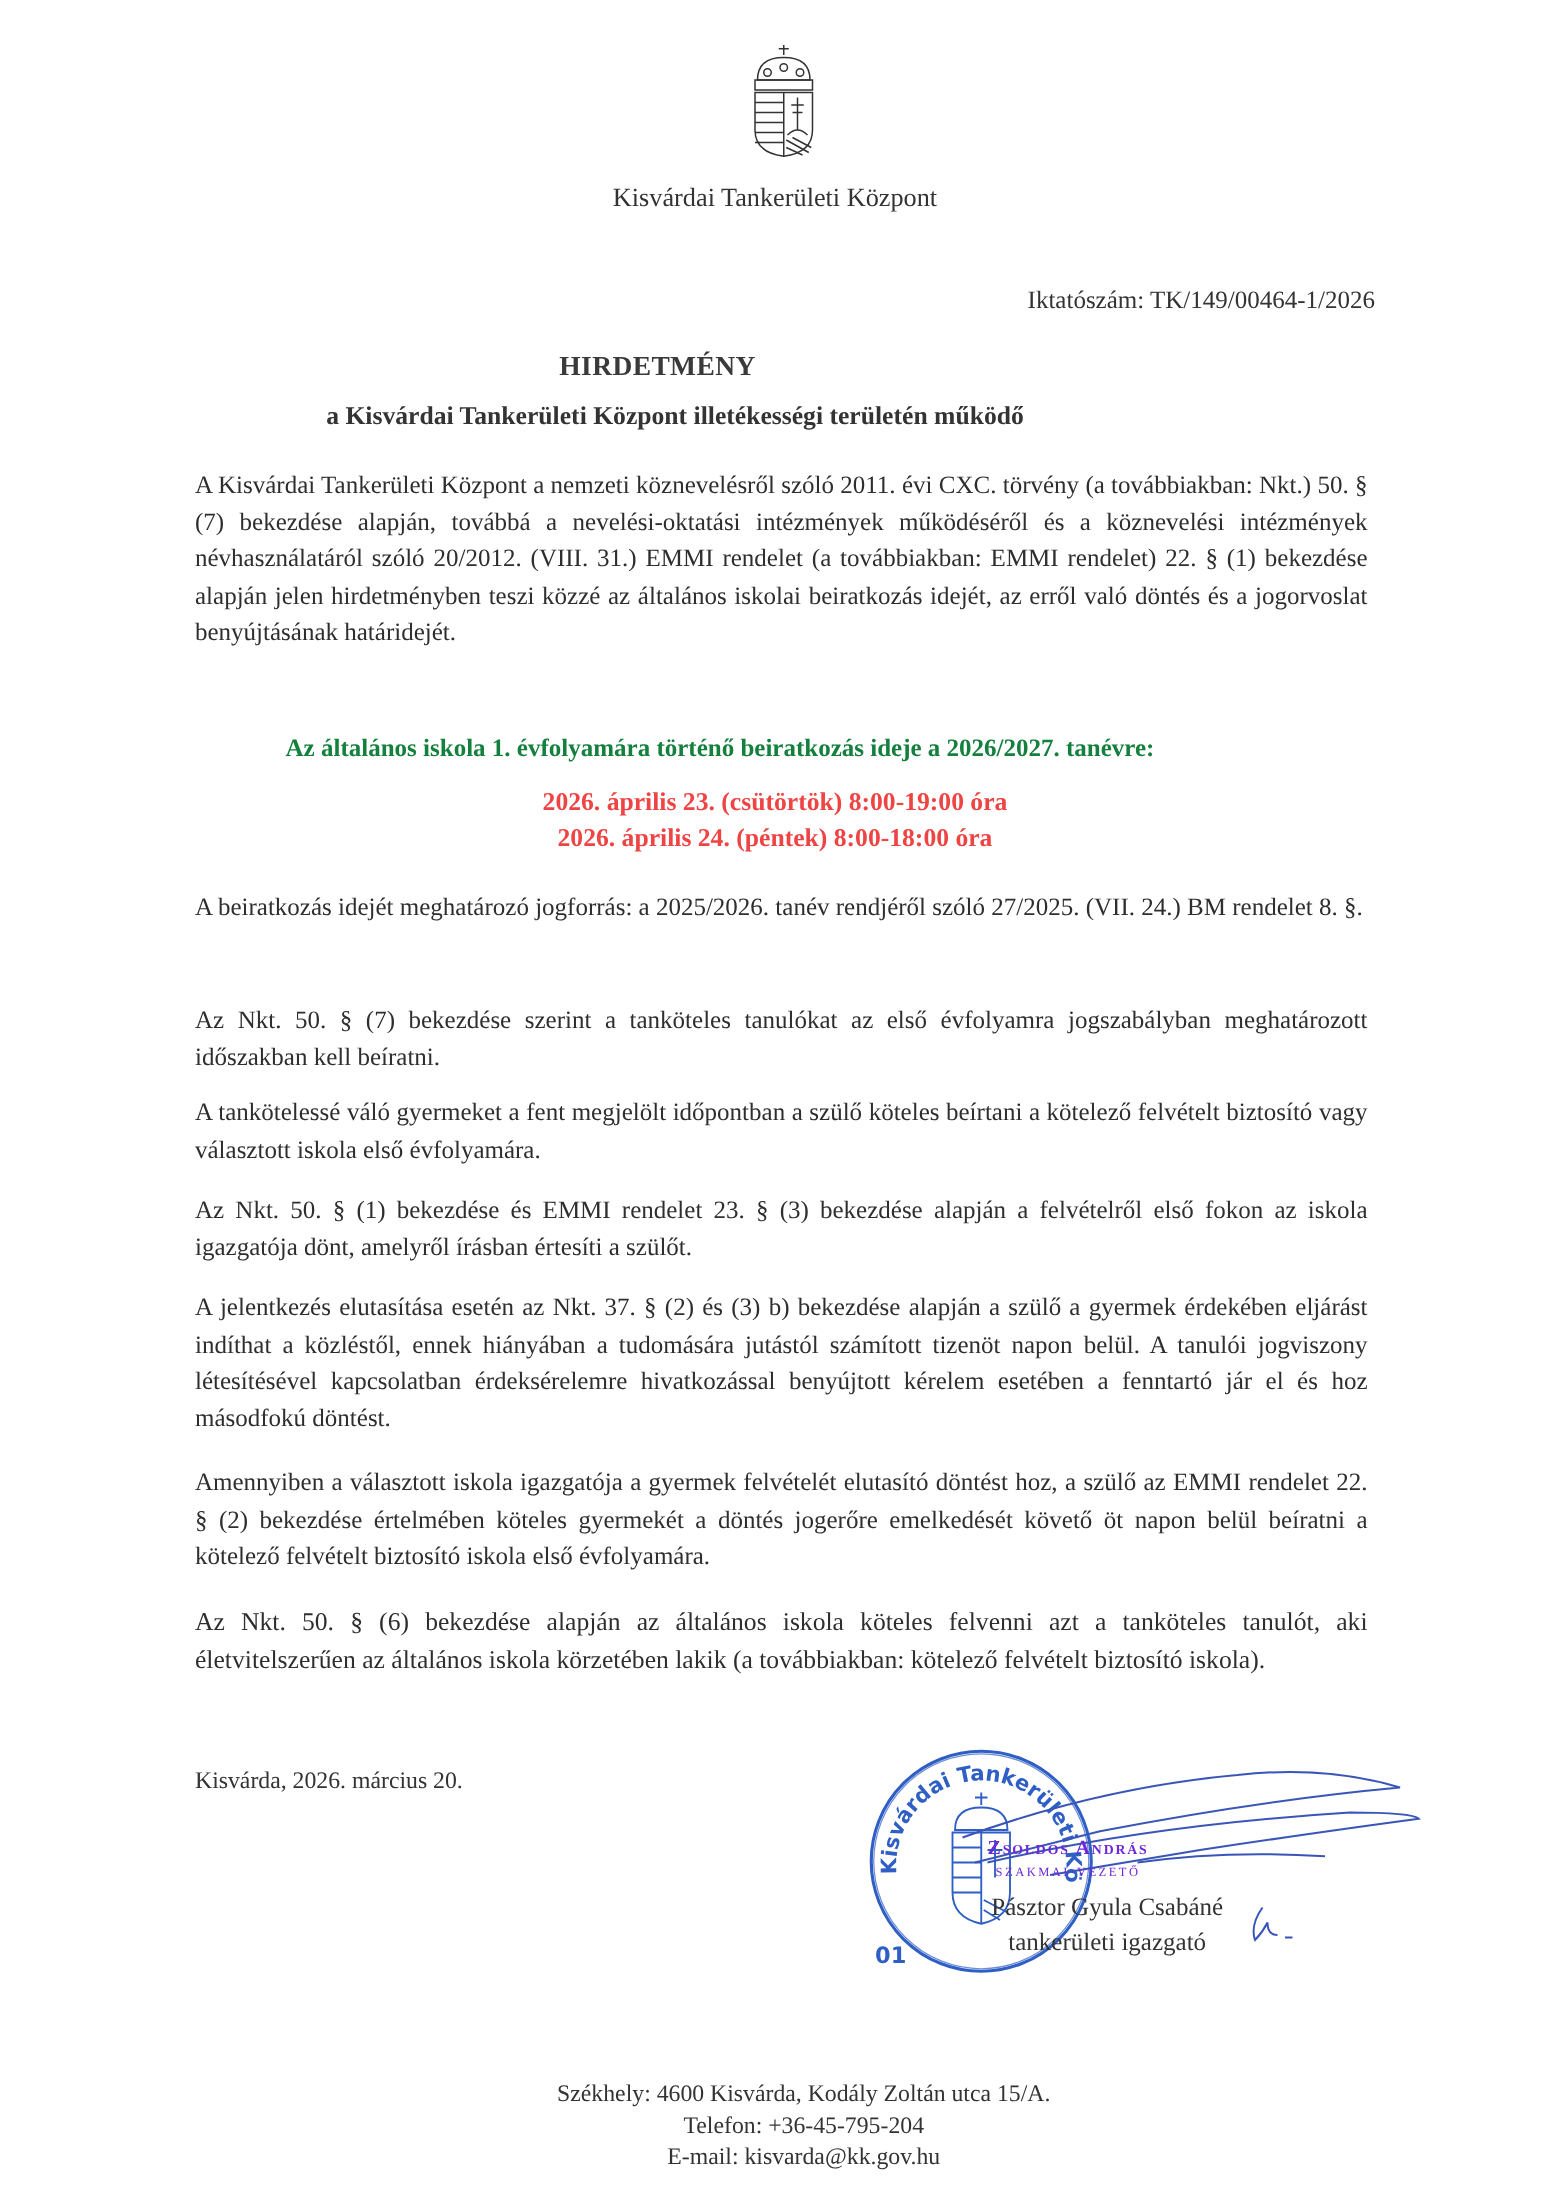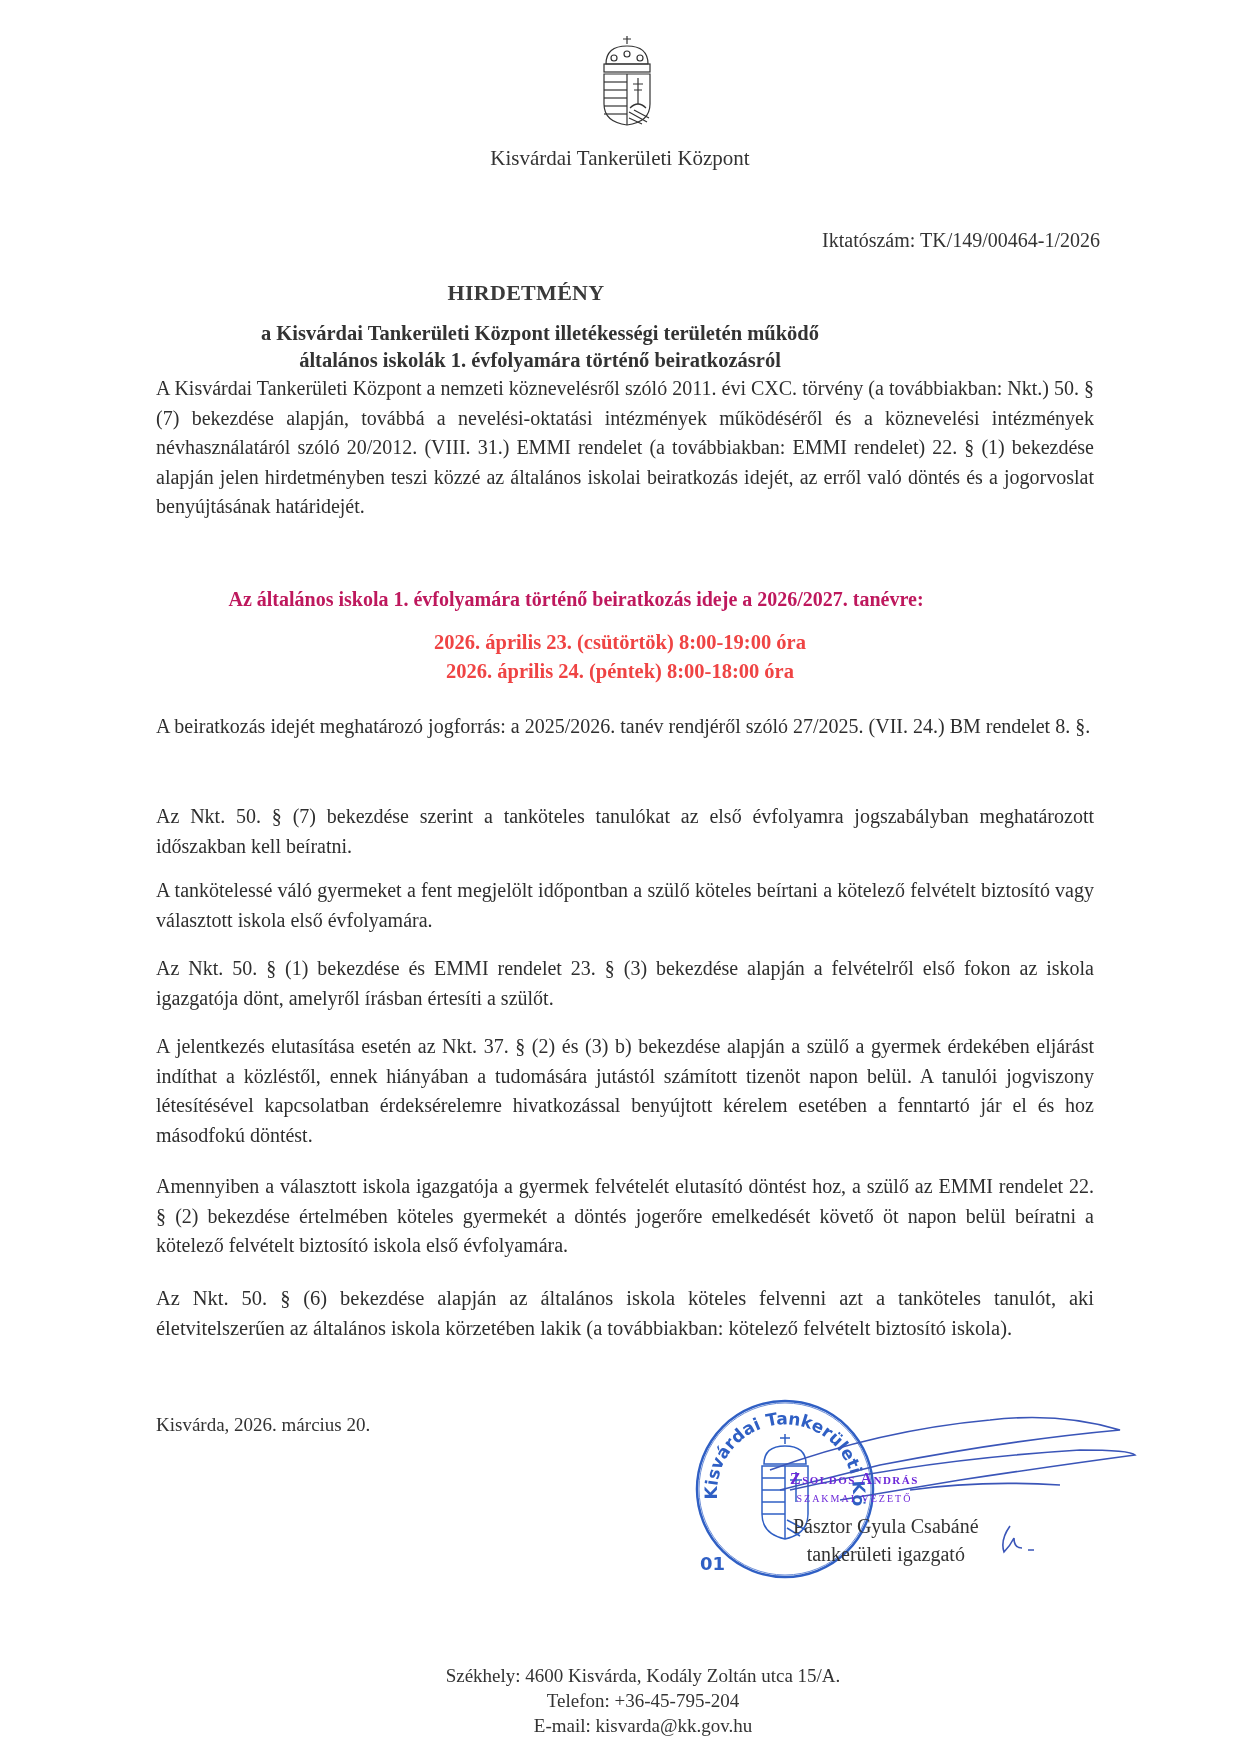--- a/index.html
+++ b/index.html
@@ -6,21 +6,21 @@
   body { width:1240px; height:1754px; position:relative; overflow:hidden;
          font-family:"Liberation Serif", "DejaVu Serif", serif; color:#2b2b2b; }
   .abs { position:absolute; }
   .crest { left:592px; top:34px; width:70px; height:92px; }
   .org { left:0; width:1240px; top:146px; text-align:center; font-size:21px; color:#333; }
   .filenum { right:140px; top:229px; font-size:20px; color:#333; }
   .title { left:0; width:1052px; top:280px; text-align:center; font-size:22px; font-weight:bold; color:#3a3a3a; letter-spacing:0.3px; }
   .subtitle { left:0; width:1080px; top:320px; text-align:center; font-size:20.5px; font-weight:bold; line-height:27px; color:#333; }
   .para { left:156px; width:938px; font-size:20px; line-height:29.5px; text-align:justify; color:#2e2e2e;
           font-family:"Liberation Sans Narrow","Liberation Serif",serif; }
-  .bold-center { left:0; width:1152px; text-align:center; font-weight:bold; font-size:20px; color:#be185d; }
+  .bold-center { left:0; width:1152px; text-align:center; font-weight:bold; font-size:20px; color:#15803d; }
   .dates { left:0; width:1240px; top:628px; text-align:center; font-weight:bold; font-size:20.5px; line-height:29px; color:#ef4444; }
   .place { left:156px; top:1414px; font-size:19px; color:#333; }
   .stamp { left:690px; top:1394px; width:190px; height:190px; }
   .sigblock { left:790px; top:1470px; text-align:center; color:#6d28d9; }
   .sig-name { font-size:16px; font-weight:bold; letter-spacing:1.5px; font-variant:small-caps; }
   .sig-role { font-size:14px; letter-spacing:2px; font-variant:small-caps; margin-top:2px; }
   .sig-director { left:793px; top:1512px; font-size:20px; line-height:28px; text-align:center; color:#333; }
   .footer { left:0; width:1240px; top:1663px; text-align:center; font-size:19px; line-height:25px; color:#333;padding-left:23px; }
   .signature-svg { left:760px; top:1410px; width:380px; height:110px; }
   .init-svg { left:992px; top:1520px; width:50px; height:40px; }
@@ -49,21 +49,20 @@
       <path d="M37 78 L55 88 M37 84 L50 90 M42 76 L57 84"></path>
     </g>
   </svg>
 </div>
 <div class="abs org">Kisvárdai Tankerületi Központ</div>
 <div class="abs filenum">Iktatószám: TK/149/00464-1/2026</div>
 
 <div class="abs title">HIRDETMÉNY</div>
 <div class="abs subtitle">
   <div>a Kisvárdai Tankerületi Központ illetékességi területén működő</div>
-  <div>általános iskolák 1. évfolyamára történő beiratkozásról</div>
 </div>
 
 <div class="abs para" style="top:374px;">A Kisvárdai Tankerületi Központ a nemzeti köznevelésről szóló 2011. évi CXC. törvény (a továbbiakban: Nkt.) 50. § (7) bekezdése alapján, továbbá a nevelési-oktatási intézmények működéséről és a köznevelési intézmények névhasználatáról szóló 20/2012. (VIII. 31.) EMMI rendelet (a továbbiakban: EMMI rendelet) 22. § (1) bekezdése alapján jelen hirdetményben teszi közzé az általános iskolai beiratkozás idejét, az erről való döntés és a jogorvoslat benyújtásának határidejét.</div>
 
 <div class="abs bold-center" style="top:588px;">Az általános iskola 1. évfolyamára történő beiratkozás ideje a 2026/2027. tanévre:</div>
 <div class="abs dates">
   <div>2026. április 23. (csütörtök) 8:00-19:00 óra</div>
   <div>2026. április 24. (péntek) 8:00-18:00 óra</div>
 </div>
 

